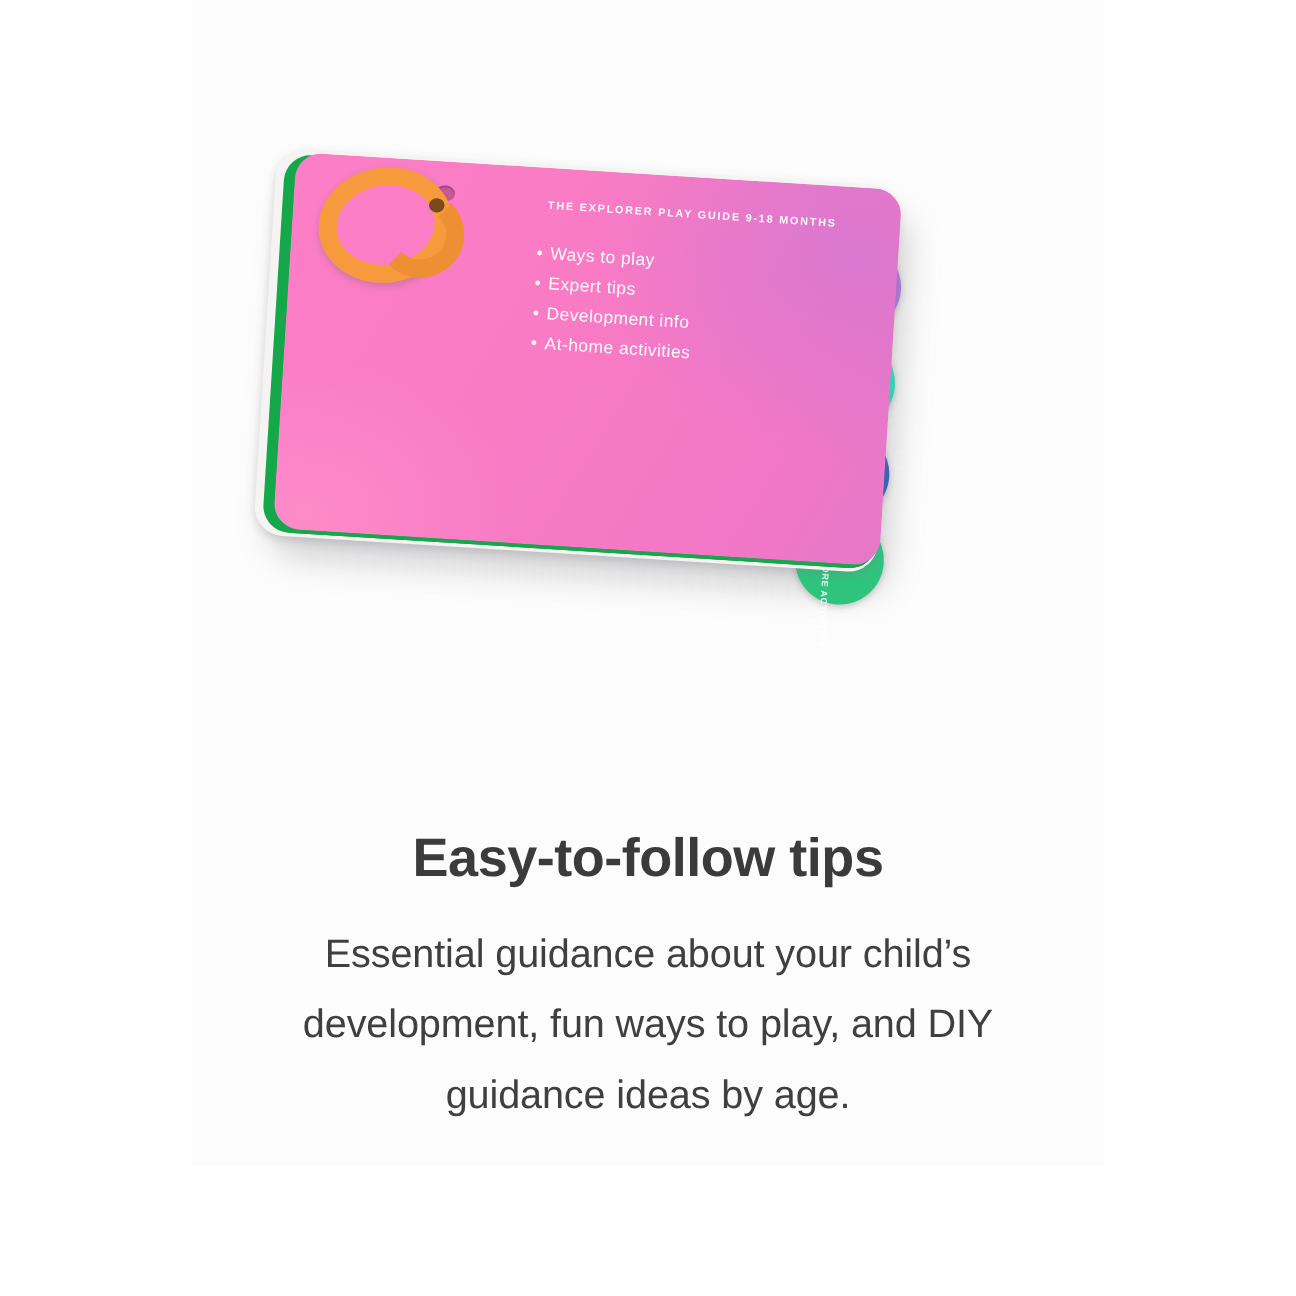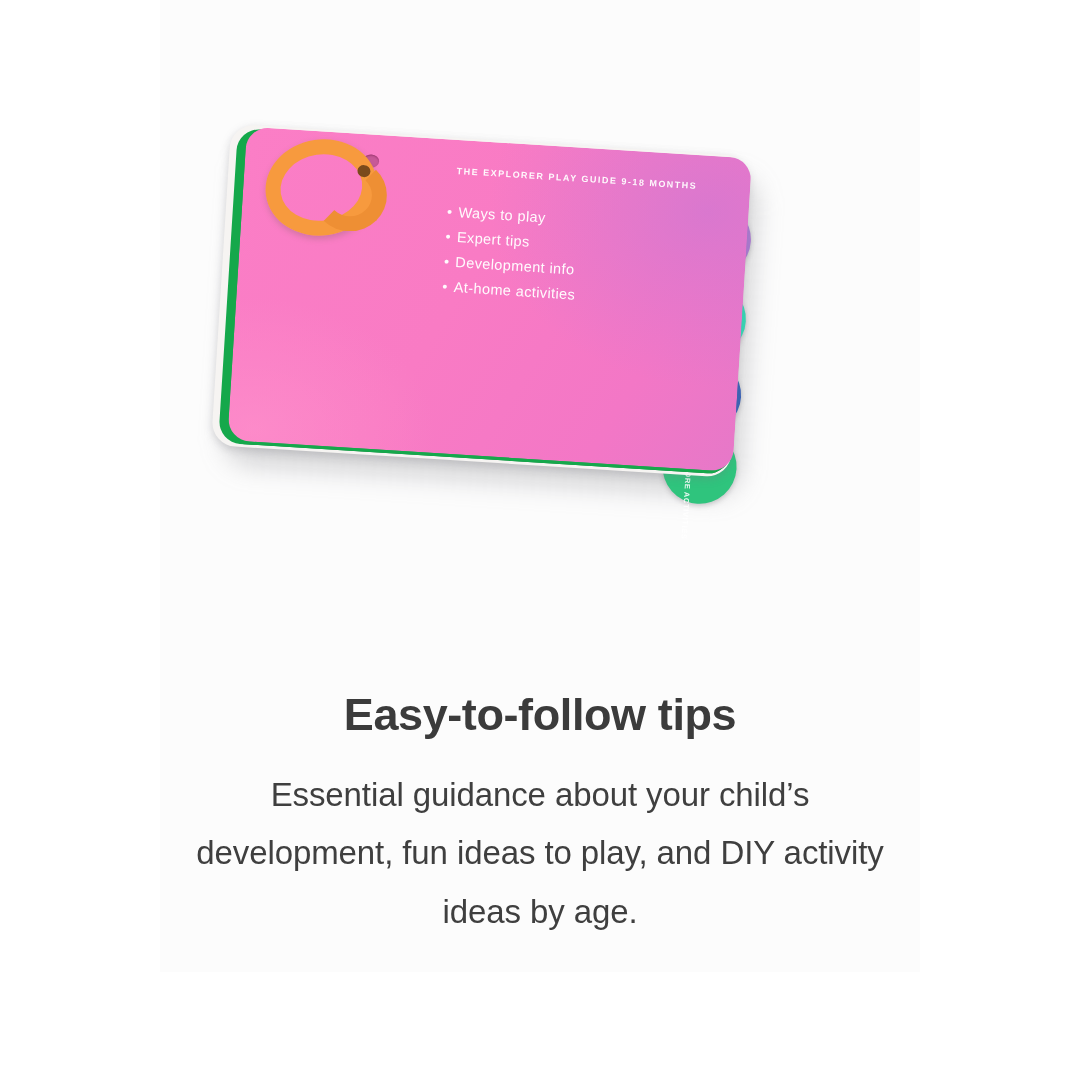--- a/index.html
+++ b/index.html
@@ -292,16 +292,16 @@
 
       <div class="ring"></div>
       <div class="ring-front"></div>
       <div class="ring-tip"></div>
 
     </div>
   </div>
 
   <div class="text-block">
     <h2 class="headline">Easy-to-follow tips</h2>
-    <p class="subcopy">Essential guidance about your child’s development, fun ideas to play, and DIY activity ideas by age.</p>
+    <p class="subcopy">Essential guidance about your child’s development, fun ways to play, and DIY guidance ideas by age.</p>
   </div>
 
 </div>
 
 </body></html>

